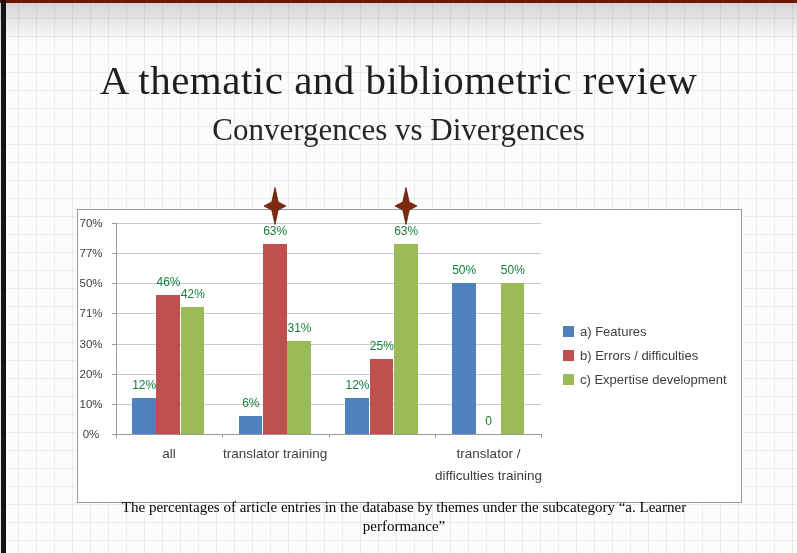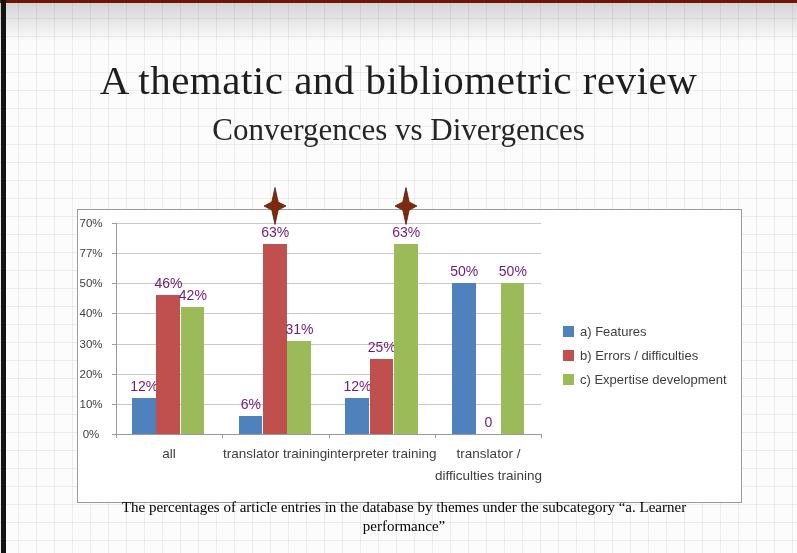--- a/index.html
+++ b/index.html
@@ -33,21 +33,21 @@
   .axis-line-y{position:absolute;width:1px;background:#9a9a9a;}
   .axis-line-x{position:absolute;height:1px;background:#9a9a9a;}
   .tick-mark{position:absolute;height:1px;width:4px;background:#9a9a9a;}
   .tick-mark-x{position:absolute;width:1px;height:4px;background:#9a9a9a;}
   .tick-label{
     position:absolute;font-size:11.5px;color:#3d3d3d;text-align:center;width:34px;
     transform:translateY(-50%);
   }
   .bar{position:absolute;}
   .bar-label{
-    position:absolute;font-size:14px;color:#701a75;white-space:nowrap;
+    position:absolute;font-size:12px;color:#15803d;white-space:nowrap;
     transform:translateX(-50%);
   }
   .cat-label{
     position:absolute;font-size:13.5px;color:#3d3d3d;text-align:center;
     line-height:22px;transform:translateX(-50%);width:110px;
   }
   .legend{position:absolute;}
   .legend-item{display:flex;align-items:center;height:24px;}
   .legend-swatch{width:11px;height:11px;margin-right:6px;flex:0 0 auto;}
   .legend-text{font-size:13px;color:#3d3d3d;white-space:nowrap;}
@@ -74,21 +74,21 @@
       <div class="tick-mark" style="left: 34px; top: 193.857px;"></div>
       <div class="tick-label" style="left: -4px; top: 193.857px;">10%</div>
       <div class="gridline" style="left: 38px; width: 425px; top: 163.714px;"></div>
       <div class="tick-mark" style="left: 34px; top: 163.714px;"></div>
       <div class="tick-label" style="left: -4px; top: 163.714px;">20%</div>
       <div class="gridline" style="left: 38px; width: 425px; top: 133.571px;"></div>
       <div class="tick-mark" style="left: 34px; top: 133.571px;"></div>
       <div class="tick-label" style="left: -4px; top: 133.571px;">30%</div>
       <div class="gridline" style="left: 38px; width: 425px; top: 103.429px;"></div>
       <div class="tick-mark" style="left: 34px; top: 103.429px;"></div>
-      <div class="tick-label" style="left: -4px; top: 103.429px;">40%</div>
+      <div class="tick-label" style="left: -4px; top: 103.429px;">71%</div>
       <div class="gridline" style="left: 38px; width: 425px; top: 73.2857px;"></div>
       <div class="tick-mark" style="left: 34px; top: 73.2857px;"></div>
       <div class="tick-label" style="left: -4px; top: 73.2857px;">50%</div>
       <div class="gridline" style="left: 38px; width: 425px; top: 43.1429px;"></div>
       <div class="tick-mark" style="left: 34px; top: 43.1429px;"></div>
       <div class="tick-label" style="left: -4px; top: 43.1429px;">77%</div>
       <div class="gridline" style="left: 38px; width: 425px; top: 13px;"></div>
       <div class="tick-mark" style="left: 34px; top: 13px;"></div>
       <div class="tick-label" style="left: -4px; top: 13px;">70%</div>
       <div class="axis-line-y" style="left: 38px; top: 13px; height: 211px;"></div>
@@ -116,21 +116,20 @@
       <div class="bar" style="left: 102.667px; width: 23.8333px; top: 97.4px; height: 126.6px; background: rgb(155, 187, 89);"></div>
       <div class="bar-label" style="left: 114.833px; top: 77.4px;">42%</div>
       <div class="bar" style="left: 209.333px; width: 23.8333px; top: 130.557px; height: 93.4429px; background: rgb(155, 187, 89);"></div>
       <div class="bar-label" style="left: 221.5px; top: 110.557px;">31%</div>
       <div class="bar" style="left: 316px; width: 23.8333px; top: 34.1px; height: 189.9px; background: rgb(155, 187, 89);"></div>
       <div class="bar-label" style="left: 328.167px; top: 14.1px;">63%</div>
       <div class="bar" style="left: 422.667px; width: 23.8333px; top: 73.2857px; height: 150.714px; background: rgb(155, 187, 89);"></div>
       <div class="bar-label" style="left: 434.833px; top: 53.2857px;">50%</div>
       <div class="cat-label" style="left: 91px; top: 233px;">all</div>
       <div class="cat-label" style="left: 197.167px; top: 233px;">translator training</div>
-      <div class="cat-label" style="left: 303.833px; top: 233px;">interpreter training</div>
       <div class="cat-label" style="left: 410.5px; top: 233px;">translator / difficulties training</div>
     </div>
   <div class="legend" id="legend" style="left: 485px; top: 109px;">
       <div class="legend-item">
         <div class="legend-swatch" style="background: rgb(79, 129, 189);"></div>
         <div class="legend-text">a) Features</div>
       </div>
       <div class="legend-item">
         <div class="legend-swatch" style="background: rgb(192, 80, 77);"></div>
         <div class="legend-text">b) Errors / difficulties</div>

